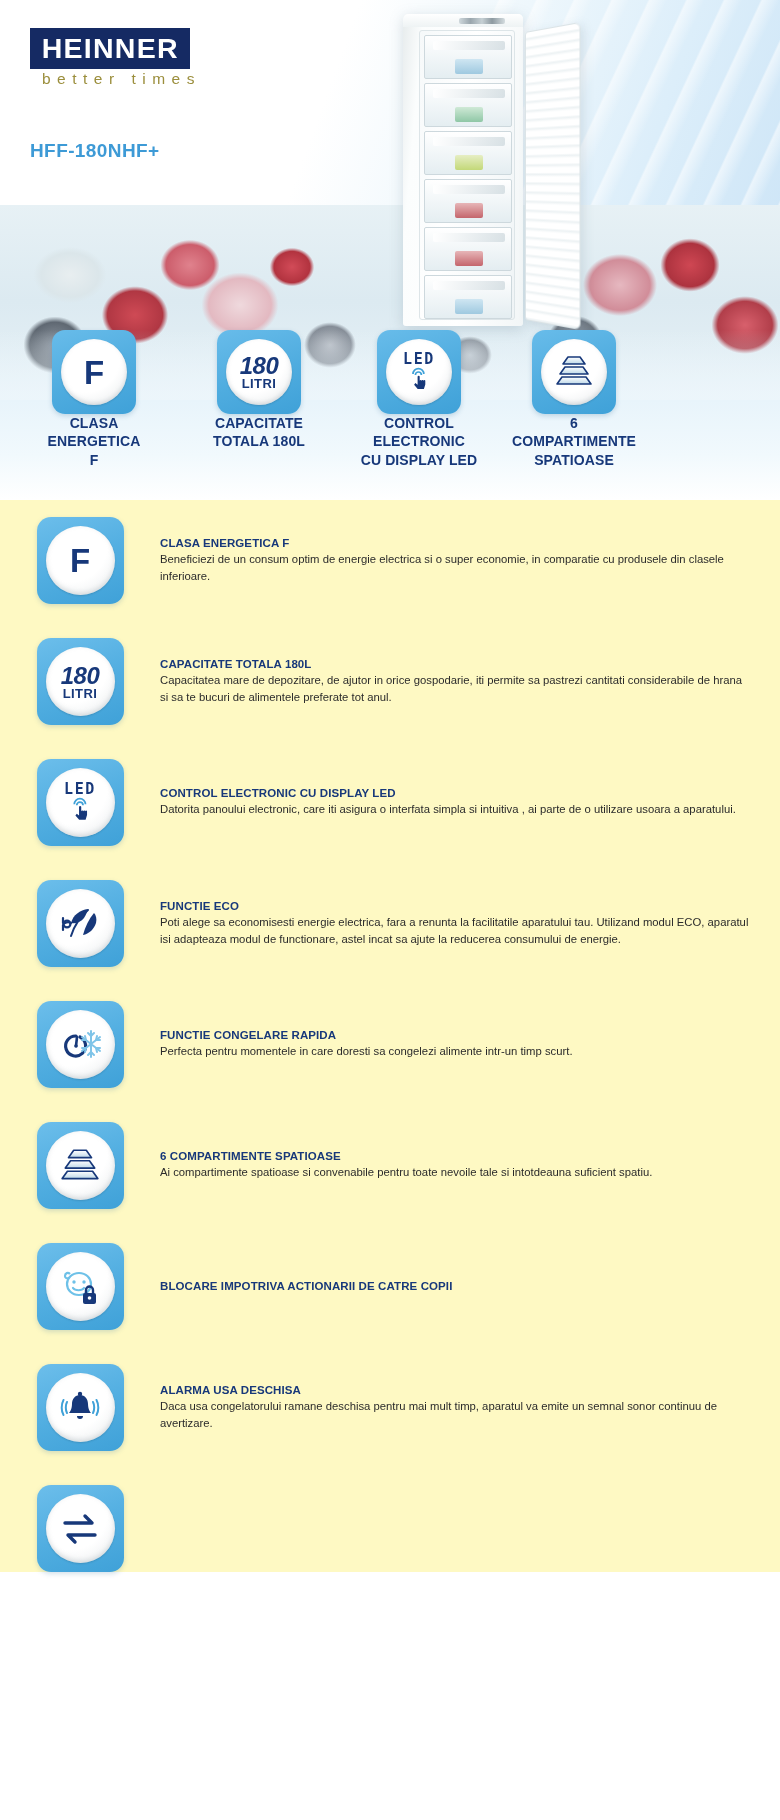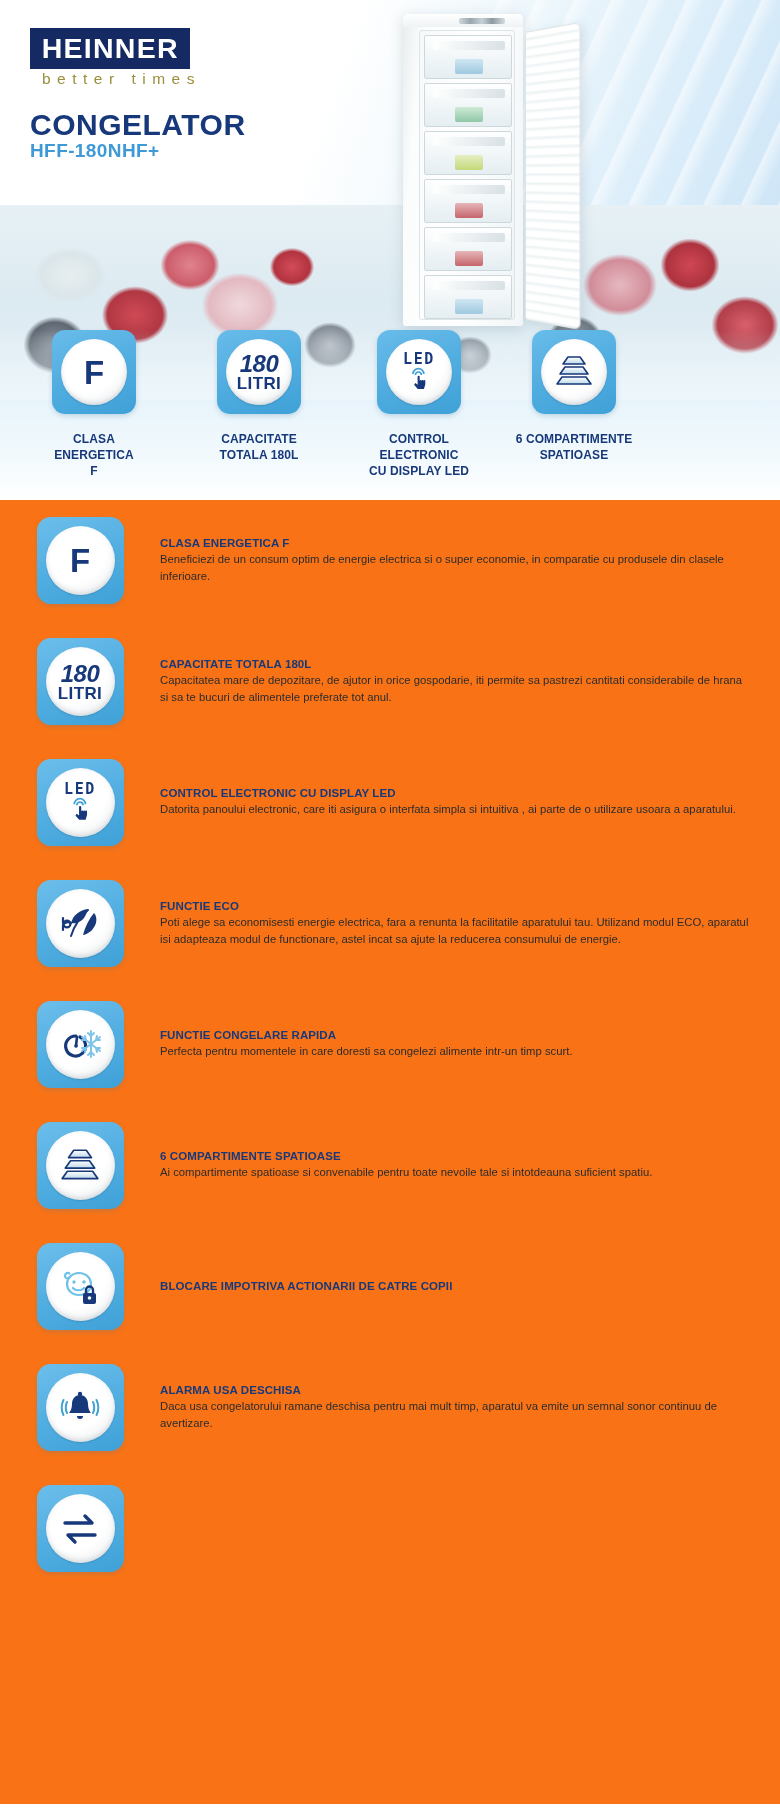--- a/index.html
+++ b/index.html
@@ -8,22 +8,22 @@
     width: 780px;
     height: 1820px;
     background: #ffffff;
     font-family: "Liberation Sans", sans-serif;
     overflow: hidden;
   }
 
   .page {
     position: relative;
     width: 780px;
-    height: 1804px;
-    background: #f97316;
+    height: 1572px;
+    background: #fef9c3;
   }
 
   
   .hero {
     position: relative;
     width: 780px;
     height: 500px;
     overflow: hidden;
     background: linear-gradient(170deg,#ffffff 0%,#f4fafd 30%,#e4f2fa 60%,#dcedf8 100%);
   }
@@ -147,22 +147,22 @@
     display: flex; align-items: center; justify-content: center;
     box-shadow: 0 2px 5px rgba(60,120,160,.25);
   }
   .tile .disc {
     width: 66px; height: 66px; border-radius: 50%;
     background: radial-gradient(circle at 36% 28%, #ffffff 0%, #ffffff 55%, #f0f2f3 82%, #dfe3e5 100%);
     box-shadow: inset 0 -2px 4px rgba(150,160,168,.35), 0 1px 2px rgba(0,0,0,.12);
     display: flex; align-items: center; justify-content: center;
   }
   .hb-cap {
-    margin-top: 18px; text-align: center; color: #17387a;
-    font-size: 12px; font-weight: 800; line-height: 1.32; letter-spacing: .1px;
+    text-align: center; color: #17387a;
+    font-size: 14px; font-weight: 800; line-height: 1.32; letter-spacing: .1px;
   }
 
   
   .features { position: absolute; left: 0; top: 500px; width: 780px; }
   .frow {
     position: relative; height: 121px; display: flex; align-items: center;
   }
   .ftile-wrap { width: 160px; display: flex; justify-content: center; flex: 0 0 160px; }
   .ftile {
     width: 87px; height: 87px; border-radius: 14px;
@@ -182,21 +182,21 @@
     letter-spacing: .1px; margin-bottom: 2px;
   }
   .fdesc {
     color: #2b2b2b; font-size: 11.3px; line-height: 1.42; max-width: 600px;
   }
 
   
   .g-F { color:#17387a; font-size:33px; font-weight:800; line-height:1; }
   .g-180 { text-align:center; line-height:1; }
   .g-180 .n { color:#17387a; font-size:24px; font-weight:800; letter-spacing:-.5px; display:block;font-style:italic; }
-  .g-180 .u { color:#17387a; font-size:17px; font-weight:800; letter-spacing:.4px; display:block; margin-top:-1px;}
+  .g-180 .u { color:#17387a; font-size:13px; font-weight:800; letter-spacing:.4px; display:block; margin-top:-1px;}
   .g-led { display:flex; flex-direction:column; align-items:center; line-height:1; }
   .g-led .w { color:#17387a; font-size:15px; font-weight:800; letter-spacing:1.6px;
     font-family:"DejaVu Sans Mono", monospace; }
   svg { display:block; }
 </style>
 </head>
 <body>
 
 <div class="page">
 
@@ -231,21 +231,20 @@
           </div>
       </div>
       <div class="fz-door"></div>
     </div>
 
     <div class="logo-box">
       <span class="logo-text">HEINNER</span>
     </div>
     <div class="logo-tagline">better times</div>
 
-    <div class="hero-title">CONGELATOR</div>
     <div class="hero-sub">HFF-180NHF+</div>
 
     <div class="hero-badges">
 
       <div class="hb">
         <div class="tile">
           <div class="disc">
             <span class="g-F">F</span>
           </div>
         </div>

